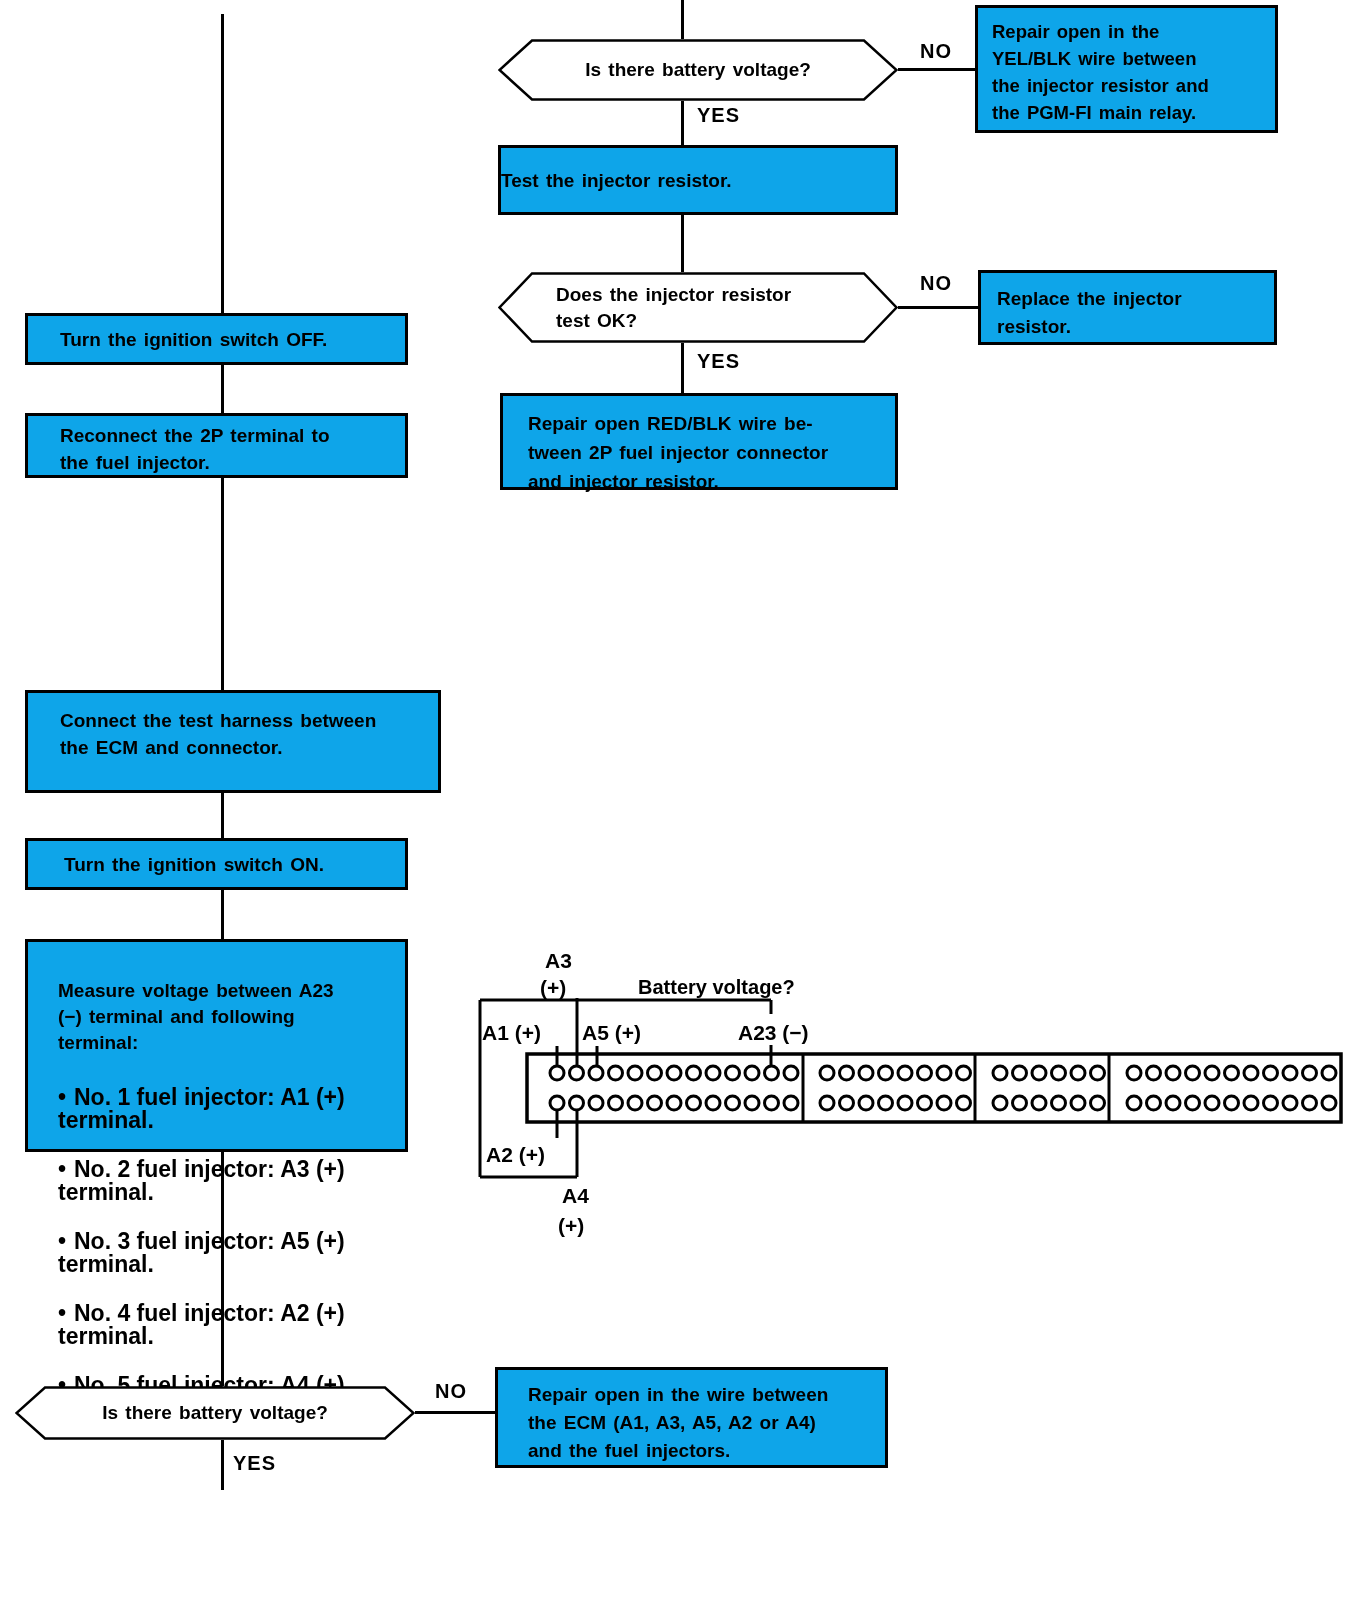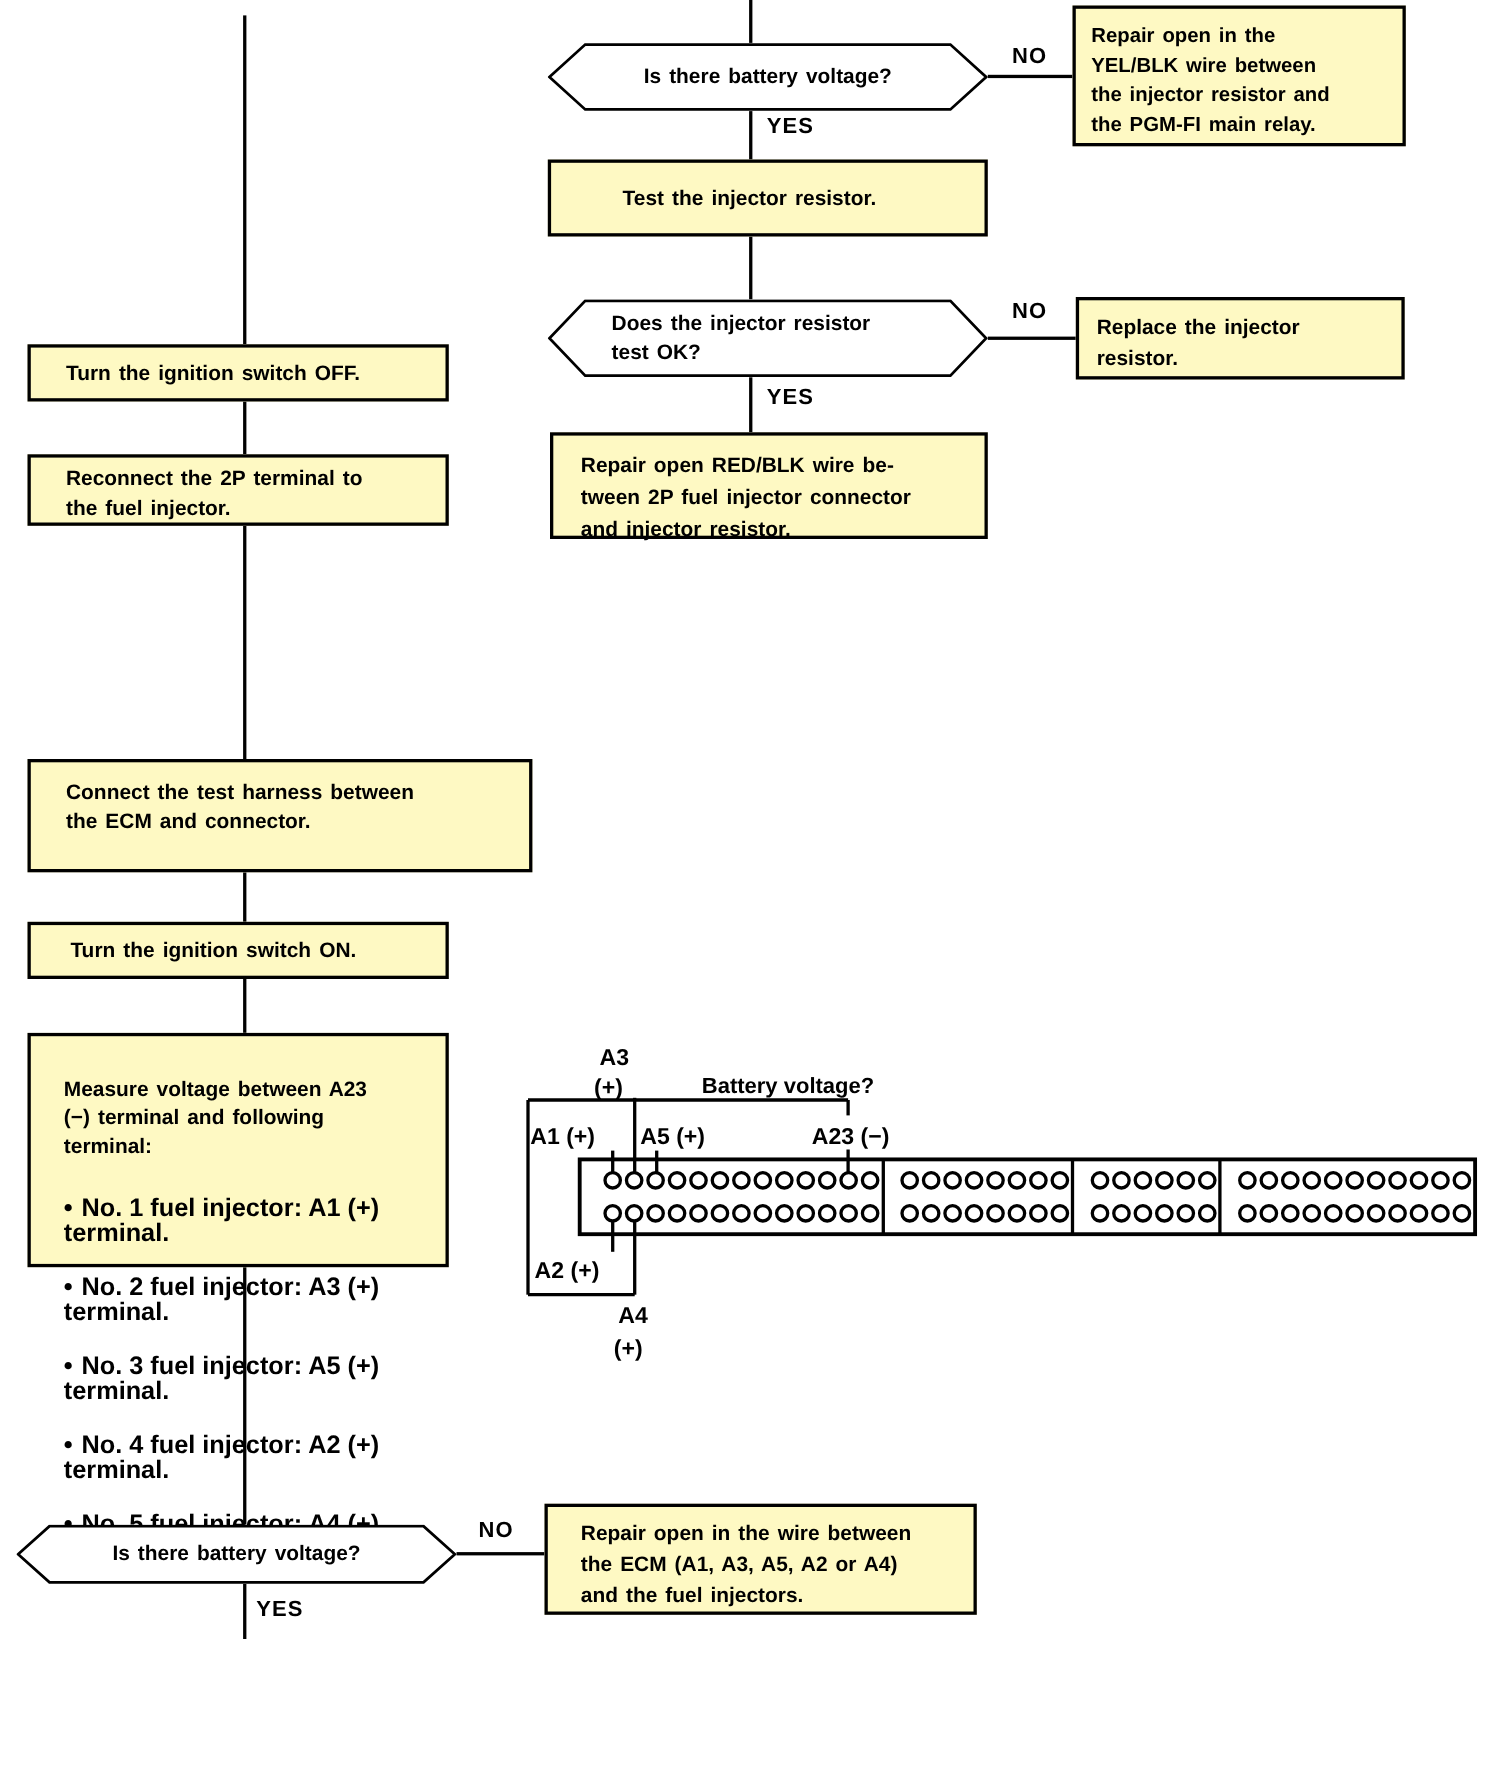--- a/index.html
+++ b/index.html
@@ -7,21 +7,21 @@
     position:relative;
     width:1360px;height:1622px;
     background:#ffffff;
     font-family:"Liberation Sans",sans-serif;
     color:#000;
     overflow:hidden;
   }
   .box{
     position:absolute;
     border:3px solid #000;
-    background:#fef9c3;
+    background:#0ea5e9;
     box-sizing:border-box;
     font-weight:700;
     font-size:19px;
     line-height:27px;
     white-space:pre-line;
     word-spacing:2px;
   }
   .box.vcenter{display:flex;align-items:center;}
   .vline{position:absolute;width:3px;background:#000;}
   .hline{position:absolute;height:3px;background:#000;}
@@ -79,21 +79,21 @@
   </div>
 
   <div class="lbl" style="left:920px;top:40px">NO</div>
   <div class="lbl" style="left:697px;top:104px">YES</div>
 
   <div class="box" style="left:975px;top:5px;width:303px;height:128px;padding:10px 14px;line-height:27px;font-size:18.5px">Repair open in the
 YEL/BLK wire between
 the injector resistor and
 the PGM-FI main relay.</div>
 
-  <div class="box vcenter" style="left:498px;top:145px;width:400px;height:70px;padding-left:65px">Test the injector resistor.</div>
+  <div class="box vcenter" style="left:498px;top:145px;width:400px;height:70px;">Test the injector resistor.</div>
 
   <div class="hex" style="left:498px;top:272px;width:400px;height:71px">
     <svg width="400" height="71" viewBox="0 0 400 71">
       <polygon points="34,1.5 366,1.5 398.5,35.5 366,69.5 34,69.5 1.5,35.5" fill="#fff" stroke="#000" stroke-width="2.5"></polygon>
     </svg>
     <div class="hex-label left">Does the injector resistor
 test OK?</div>
   </div>
 
   <div class="lbl" style="left:920px;top:272px">NO</div>
@@ -104,21 +104,21 @@
 
   <div class="box" style="left:500px;top:393px;width:398px;height:97px;padding:13px 20px 0 25px;line-height:29px">Repair open RED/BLK wire be-
 tween 2P fuel injector connector
 and injector resistor.</div>
 
   <div class="box vcenter" style="left:25px;top:313px;width:383px;height:52px;padding-left:32px">Turn the ignition switch OFF.</div>
 
   <div class="box" style="left:25px;top:413px;width:383px;height:65px;padding:6px 10px 0 32px">Reconnect the 2P terminal to
 the fuel injector.</div>
 
-  <div class="box" style="left:25px;top:690px;width:459px;height:103px;padding:14px 10px 0 32px">Connect the test harness between
+  <div class="box" style="left:25px;top:690px;width:416px;height:103px;padding:14px 10px 0 32px">Connect the test harness between
 the ECM and connector.</div>
 
   <div class="box vcenter" style="left:25px;top:838px;width:383px;height:52px;padding-left:36px">Turn the ignition switch ON.</div>
 
   <div class="box" style="left:25px;top:939px;width:383px;height:213px;padding:10px 12px 8px 30px;line-height:26px">
     <span>Measure voltage between A23
 (−) terminal and following
 terminal:</span>
     <div class="bullets">
       <div class="bullet-row"><span class="blt-mark">•</span><span>No. 1 fuel injector: A1 (+) terminal.</span></div>

